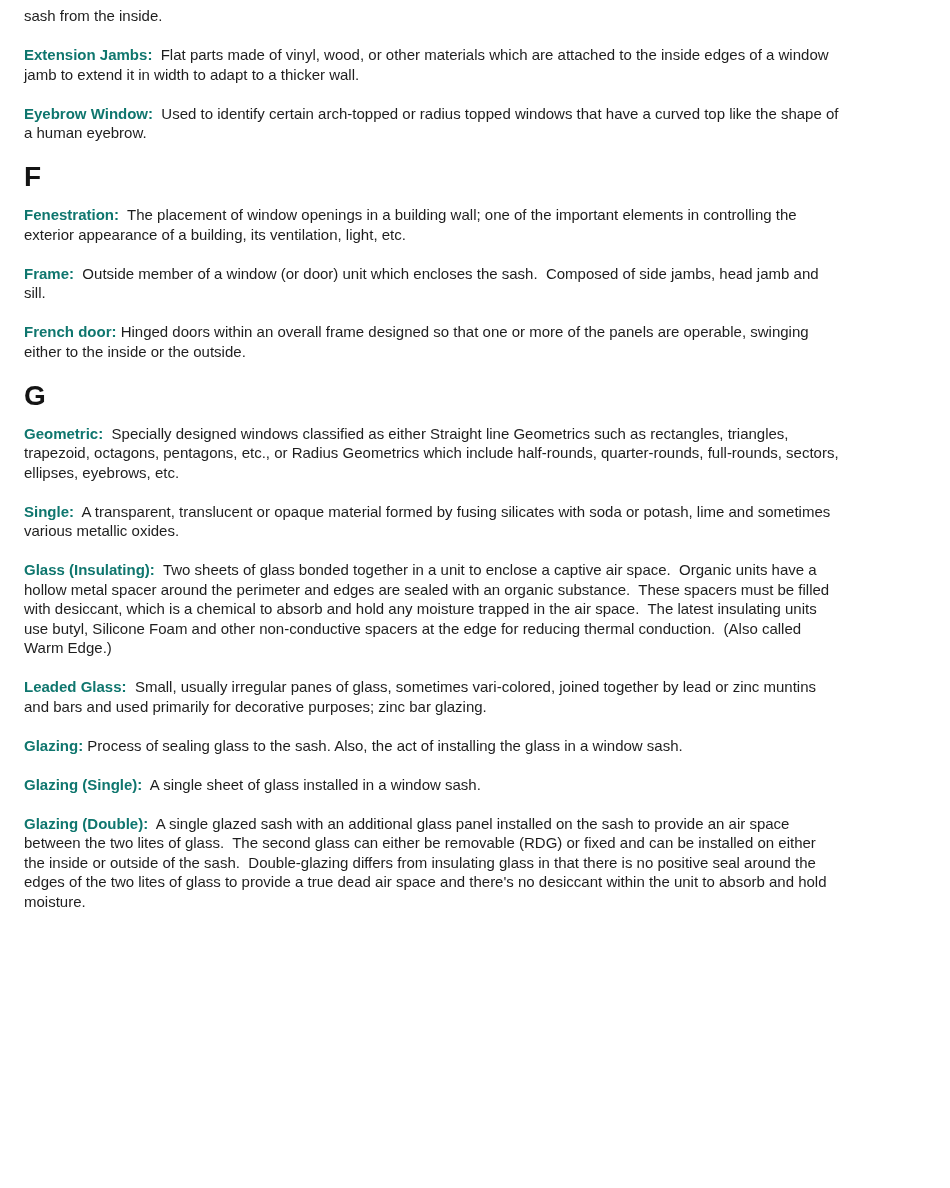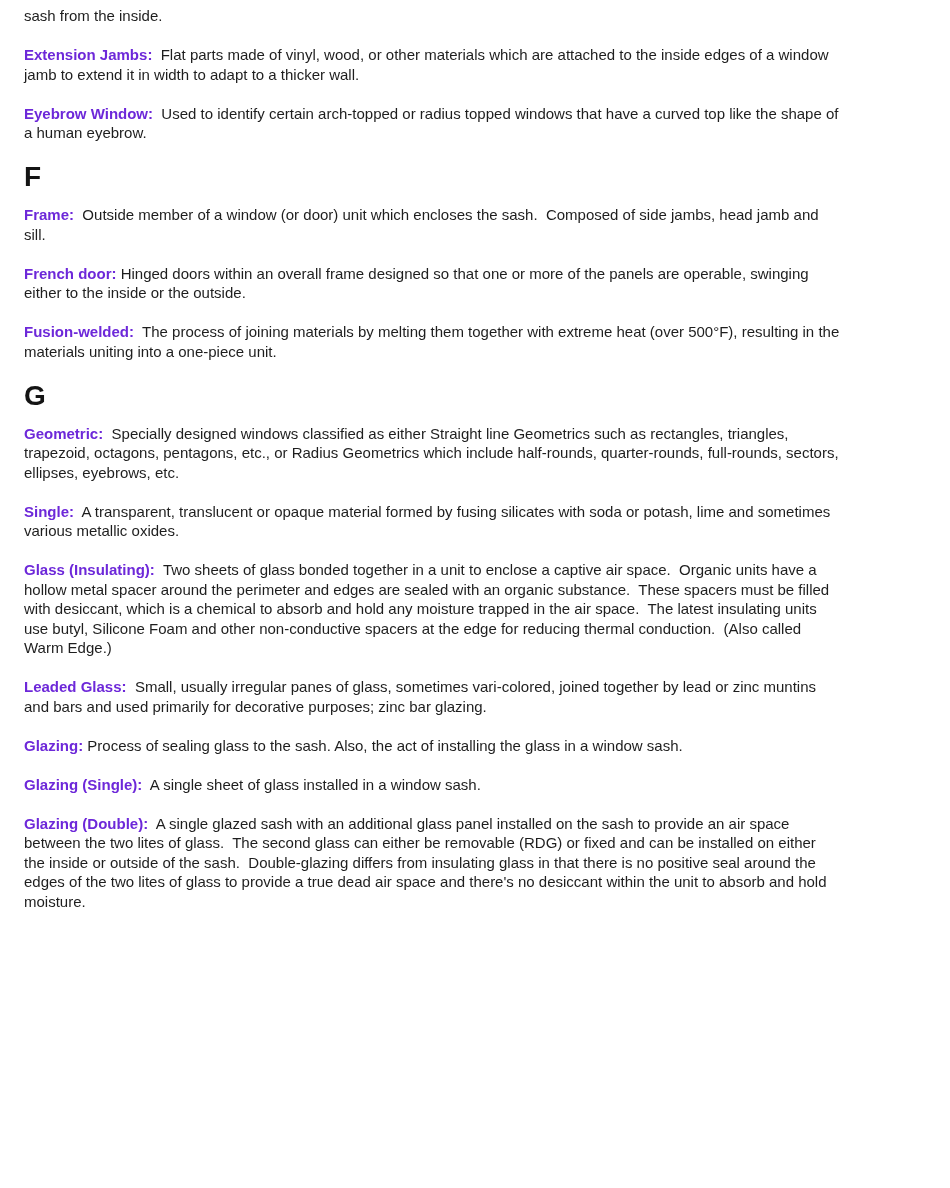--- a/index.html
+++ b/index.html
@@ -22,21 +22,21 @@
     line-height: 19.5px;
     color: #1e1e1e;
     overflow: hidden;
   }
   .entry {
     margin: 0 0 19.5px 0;
     white-space: pre-wrap;
   }
   .term {
     font-weight: bold;
-    color: #6d28d9;
+    color: #0f766e;
   }
   .letter-heading {
     font-family: "Liberation Sans", "DejaVu Sans", sans-serif;
     font-size: 28px;
     line-height: 30px;
     font-weight: bold;
     color: #141414;
     margin: 8px 0 13px 0;
   }
 </style>
@@ -46,28 +46,28 @@
 <div class="page">
 
   <p class="entry"><span>sash from the inside.</span></p>
 
   <p class="entry"><span class="term">Extension Jambs:</span><span>  Flat parts made of vinyl, wood, or other materials which are attached to the inside edges of a window jamb to extend it in width to adapt to a thicker wall.</span></p>
 
   <p class="entry"><span class="term">Eyebrow Window:</span><span>  Used to identify certain arch-topped or radius topped windows that have a curved top like the shape of a human eyebrow.</span></p>
 
   <h2 class="letter-heading">F</h2>
 
+  <p class="entry"><span class="term">Fenestration:</span><span>  The placement of window openings in a building wall; one of the important elements in controlling the exterior appearance of a building, its ventilation, light, etc.</span></p>
 
 
   <p class="entry"><span class="term">Frame:</span><span>  Outside member of a window (or door) unit which encloses the sash.  Composed of side jambs, head jamb and sill.</span></p>
 
   <p class="entry"><span class="term">French door:</span><span> Hinged doors within an overall frame designed so that one or more of the panels are operable, swinging either to the inside or the outside.</span></p>
 
 
-  <p class="entry"><span class="term">Fusion-welded:</span><span>  The process of joining materials by melting them together with extreme heat (over 500°F), resulting in the materials uniting into a one-piece unit.</span></p>
 
   <h2 class="letter-heading">G</h2>
 
   <p class="entry"><span class="term">Geometric:</span><span>  Specially designed windows classified as either Straight line Geometrics such as rectangles, triangles, trapezoid, octagons, pentagons, etc., or Radius Geometrics which include half-rounds, quarter-rounds, full-rounds, sectors, ellipses, eyebrows, etc.</span></p>
 
   <p class="entry"><span class="term">Single:</span><span>  A transparent, translucent or opaque material formed by fusing silicates with soda or potash, lime and sometimes various metallic oxides.</span></p>
 
   <p class="entry"><span class="term">Glass (Insulating):</span><span>  Two sheets of glass bonded together in a unit to enclose a captive air space.  Organic units have a hollow metal spacer around the perimeter and edges are sealed with an organic substance.  These spacers must be filled with desiccant, which is a chemical to absorb and hold any moisture trapped in the air space.  The latest insulating units use butyl, Silicone Foam and other non-conductive spacers at the edge for reducing thermal conduction.  (Also called Warm Edge.)</span></p>
 
   <p class="entry"><span class="term">Leaded Glass:</span><span>  Small, usually irregular panes of glass, sometimes vari-colored, joined together by lead or zinc muntins and bars and used primarily for decorative purposes; zinc bar glazing.</span></p>

